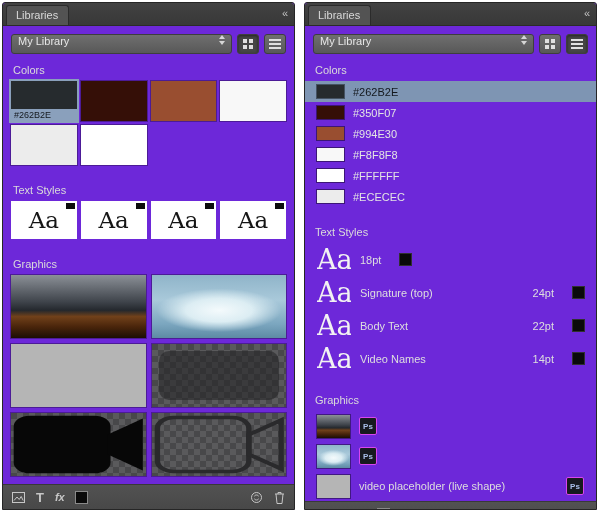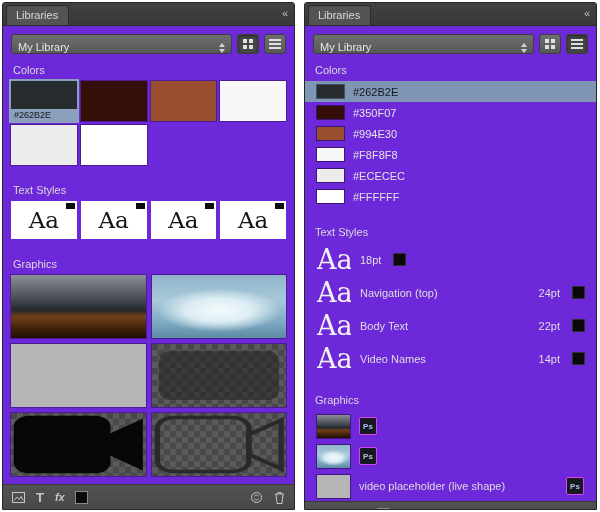--- a/index.html
+++ b/index.html
@@ -14,21 +14,21 @@
   .panel-header{height:22px;background:linear-gradient(#424242,#383838);border-bottom:1px solid #2b2b2b;
                 display:flex;align-items:flex-end;position:relative;flex:0 0 auto;border-radius:3px 3px 0 0;}
   .tab{background:#535353;color:#d9d9d9;font-size:11px;padding:3px 10px 3px 9px;margin-left:3px;
        border-radius:3px 3px 0 0;border:1px solid #2b2b2b;border-bottom:none;line-height:13px;}
   .collapse{position:absolute;right:7px;top:4px;color:#c2c2c2;font-size:11px;letter-spacing:-1px;cursor:pointer;}
 
   .panel-body{flex:1;display:flex;flex-direction:column;overflow:hidden;}
 
   .controls{display:flex;gap:5px;margin:8px 8px 8px;flex:0 0 auto;}
   .dropdown{flex:1;height:20px;background:linear-gradient(#6f6f6f,#585858);border:1px solid #3e3e3e;border-radius:3px;
-            display:flex;align-items:flex-end;justify-content:space-between;padding:0 6px;color:#e6e6e6;font-size:11px;
+            display:flex;align-items:flex-start;justify-content:space-between;padding:0 6px;color:#e6e6e6;font-size:11px;
             box-sizing:border-box;cursor:pointer;}
   .updown{display:flex;flex-direction:column;gap:2px;align-items:center;}
   .tri-up{width:0;height:0;border-left:3px solid transparent;border-right:3px solid transparent;border-bottom:4px solid #d6d6d6;}
   .tri-down{width:0;height:0;border-left:3px solid transparent;border-right:3px solid transparent;border-top:4px solid #d6d6d6;}
   .view-btn{width:22px;height:20px;background:linear-gradient(#6f6f6f,#585858);border:1px solid #3e3e3e;border-radius:3px;
             display:flex;align-items:center;justify-content:center;box-sizing:border-box;cursor:pointer;}
   .view-btn.active{background:#464646;box-shadow:inset 0 1px 3px rgba(0,0,0,.5);}
 
   .section-label{font-size:11px;color:#dadada;margin:2px 10px 5px;flex:0 0 auto;}
   .section-label.gap{margin-top:19px;}
@@ -61,21 +61,21 @@
   .color-row{display:flex;align-items:center;height:21px;padding:0 12px;gap:9px;cursor:pointer;flex:0 0 auto;}
   .color-row.selected{background:#7E95B3;}
   .color-chip{width:27px;height:13px;box-shadow:0 0 0 1px rgba(0,0,0,.45);flex:0 0 auto;}
   .color-hex{font-size:11px;color:#e4e4e4;}
   .color-row.selected .color-hex{color:#14181d;}
 
   .ts-row{display:flex;align-items:center;height:33px;padding:0 12px;gap:9px;cursor:pointer;flex:0 0 auto;}
   .ts-thumb{width:34px;height:30px;overflow:hidden;color:#f2f2f2;font-family:"DejaVu Serif",serif;font-size:27px;
             line-height:30px;flex:0 0 auto;}
   .ts-name{flex:1;font-size:11px;color:#dedede;white-space:nowrap;overflow:hidden;}
-  .ts-size{font-size:11px;color:#dedede;margin-right:4px;}
+  .ts-size{font-size:11px;color:#dedede;margin-right:10px;}
   .ts-chip{width:11px;height:11px;background:#0a0a0a;box-shadow:0 0 0 1px #303030;flex:0 0 auto;}
 
   .gfx-row{display:flex;align-items:center;height:30px;padding:0 12px;gap:9px;cursor:pointer;flex:0 0 auto;}
   .gfx-thumb{width:33px;height:23px;box-shadow:0 0 0 1px rgba(0,0,0,.4);flex:0 0 auto;}
   .gfx-name{flex:1;font-size:11px;color:#dedede;white-space:nowrap;overflow:hidden;}
   .ps-badge{width:16px;height:16px;background:#161a20;border:1px solid #d946ef;border-radius:2px;color:#a9c0ea;
             font-size:8px;font-weight:bold;display:flex;align-items:center;justify-content:center;flex:0 0 auto;}
 
   .toolbar{margin-top:auto;height:24px;background:linear-gradient(#525252,#484848);border-top:1px solid #393939;
            display:flex;align-items:center;padding:0 9px;gap:11px;flex:0 0 auto;}
@@ -248,37 +248,37 @@
       </div>
       <div class="color-row">
         <i class="color-chip" style="background-color: rgb(153, 78, 48);"></i>
         <span class="color-hex">#994E30</span>
       </div>
       <div class="color-row">
         <i class="color-chip" style="background-color: rgb(248, 248, 248);"></i>
         <span class="color-hex">#F8F8F8</span>
       </div>
       <div class="color-row">
+        <i class="color-chip" style="background-color: rgb(255, 255, 255);"></i>
+        <span class="color-hex">#FFFFFF</span>
+      </div>
+      <div class="color-row">
         <i class="color-chip" style="background-color: rgb(236, 236, 236);"></i>
         <span class="color-hex">#ECECEC</span>
-      </div>
-      <div class="color-row">
-        <i class="color-chip" style="background-color: rgb(255, 255, 255);"></i>
-        <span class="color-hex">#FFFFFF</span>
       </div>
 
       <div class="section-label gap">Text Styles</div>
       <div class="ts-row">
         <span class="ts-thumb">Aa</span>
         <span class="ts-size">18pt</span>
         <i class="ts-chip"></i>
       </div>
       <div class="ts-row">
         <span class="ts-thumb">Aa</span>
-        <span class="ts-name">Navigation (top)</span>
+        <span class="ts-name">Signature (top)</span>
         <span class="ts-size">24pt</span>
         <i class="ts-chip"></i>
       </div>
       <div class="ts-row">
         <span class="ts-thumb">Aa</span>
         <span class="ts-name">Body Text</span>
         <span class="ts-size">22pt</span>
         <i class="ts-chip"></i>
       </div>
       <div class="ts-row">

